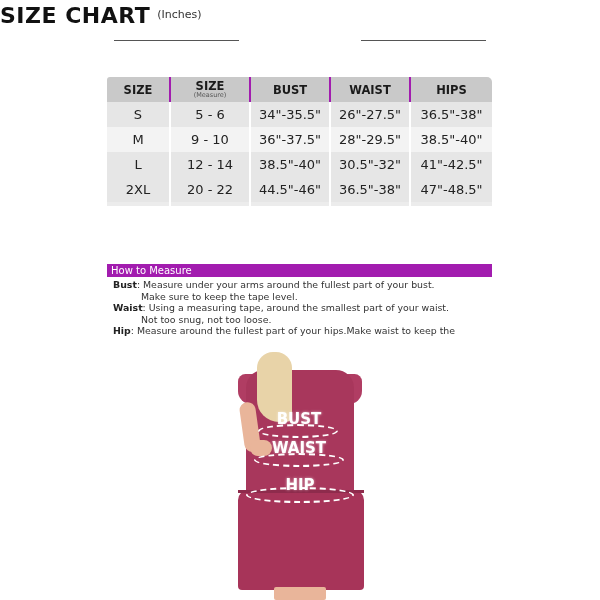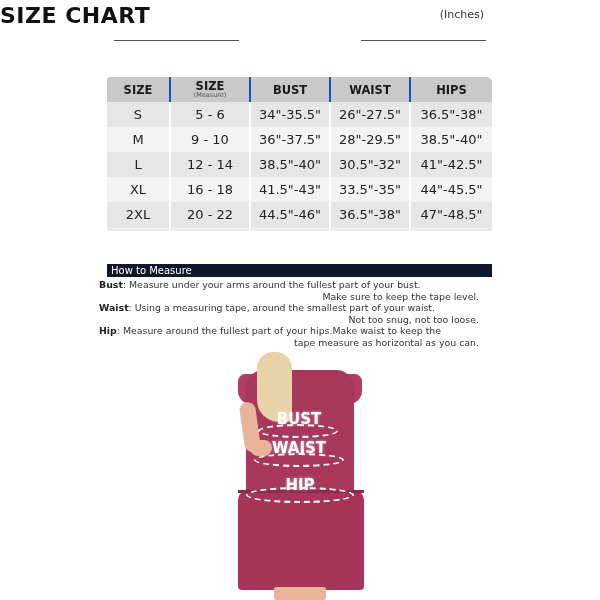--- a/index.html
+++ b/index.html
@@ -1,60 +1,60 @@
 <!DOCTYPE html>
 <html><head>
   <meta charset="utf-8">
   <style>
     * { box-sizing: border-box; margin: 0; padding: 0; }
     html, body { width: 600px; height: 600px; background: #ffffff; overflow: hidden; }
     body { position: relative; font-family: "DejaVu Sans", "Liberation Sans", sans-serif; color: #1a1a1a; }
 
     .title-row {
       position: absolute; top: 0; left: 0; width: 484px; height: 28px;
-      display: flex; justify-content: space-between; align-items: flex-end;
+      display: flex; justify-content: flex-start; align-items: flex-end;
     }
     .title { font-family: "DejaVu Sans", sans-serif; font-weight: bold; font-size: 22px; letter-spacing: 0.5px; color: #111; line-height: 24px; }
     .title-unit { font-size: 11px; color: #333; margin-left: 7px; margin-bottom: 7px; }
 
     .brand-row {
       position: absolute; top: 30px; left: 114px; width: 372px; height: 20px;
       display: flex; align-items: center; justify-content: space-between;
     }
     .brand-line { height: 1px; background: #555; width: 125px; }
     .brand { font-family: "DejaVu Serif", "Liberation Serif", serif; font-size: 16px; letter-spacing: 2px; color: #222; }
 
     .size-table {
       position: absolute; top: 77px; left: 107px; width: 385px;
       border-collapse: separate; border-spacing: 0; table-layout: fixed;
     }
     .size-table th {
       background: #c9c9c9; height: 25px; font-size: 11.5px; font-weight: bold; color: #1a1a1a;
-      border-right: 2px solid #1d4ed8; text-align: center; vertical-align: middle; line-height: 12px;
+      border-right: 2px solid #a21caf; text-align: center; vertical-align: middle; line-height: 12px;
     }
     .size-table th:first-child { border-top-left-radius: 3px; }
     .size-table th:last-child { border-right: none; border-top-right-radius: 5px; }
     .size-table th .sub { display: block; font-size: 6.5px; font-weight: normal; color: #555; line-height: 7px; }
     .size-table td {
       height: 25px; font-size: 13px; text-align: center; vertical-align: middle; color: #222;
       border-right: 2px solid #ffffff;
     }
     .size-table td:last-child { border-right: none; }
     .size-table tr.odd td { background: #e6e6e6; }
     .size-table tr.even td { background: #f3f3f3; }
     .size-table tr.pad td { height: 4px; background: #ececec; }
 
     .measure-bar {
       position: absolute; top: 264px; left: 107px; width: 385px; height: 13px;
-      background: #0f172a; color: #ffffff; font-size: 10px; line-height: 13px; padding-left: 4px;
+      background: #a21caf; color: #ffffff; font-size: 10px; line-height: 13px; padding-left: 4px;
     }
-    .instructions { position: absolute; top: 279px; left: 99px; width: 380px; font-size: 9.4px; color: #333; line-height: 11.5px; }
+    .instructions { position: absolute; top: 279px; left: 113px; width: 380px; font-size: 9.4px; color: #333; line-height: 11.5px; }
     .instr { margin-bottom: 0; }
     .instr .label { font-weight: bold; color: #222; }
-    .instr .cont { padding-left: 28px; display: block; text-align: right; }
+    .instr .cont { padding-left: 28px; display: block; }
     .instr.hip .cont { padding-left: 25px; }
 
     .figure { position: absolute; top: 352px; left: 232px; width: 135px; height: 248px; }
     .hair { position: absolute; left: 25px; top: 0px; width: 35px; height: 70px; background: #e8d3a8; border-radius: 16px 16px 6px 22px; }
     .arm { position: absolute; background: #e9b59a; border-radius: 10px; }
     .dress-top { position: absolute; left: 14px; top: 18px; width: 108px; height: 128px; background: #a8375c; border-radius: 18px 18px 6px 6px; }
     .sleeve { position: absolute; top: 22px; width: 26px; height: 30px; background: #b03d63; border-radius: 8px 8px 14px 14px; }
     .dress-skirt { position: absolute; left: 6px; top: 138px; width: 126px; height: 100px; background: #a73459; border-radius: 10px 10px 4px 4px; }
     .skirt-seam { position: absolute; left: 6px; top: 138px; width: 126px; height: 3px; background: #8e2b4c; }
     .legs { position: absolute; left: 42px; top: 235px; width: 52px; height: 13px; background: #e9b59a; border-radius: 2px; }
@@ -110,27 +110,20 @@
       <td>28"-29.5"</td>
       <td>38.5"-40"</td>
     </tr>
     <tr class="odd">
       <td>L</td>
       <td>12 - 14</td>
       <td>38.5"-40"</td>
       <td>30.5"-32"</td>
       <td>41"-42.5"</td>
     </tr>
-    <tr class="even">
-      <td>XL</td>
-      <td>16 - 18</td>
-      <td>41.5"-43"</td>
-      <td>33.5"-35"</td>
-      <td>44"-45.5"</td>
-    </tr>
     <tr class="odd">
       <td>2XL</td>
       <td>20 - 22</td>
       <td>44.5"-46"</td>
       <td>36.5"-38"</td>
       <td>47"-48.5"</td>
     </tr>
     <tr class="pad">
       <td></td>
         <td></td>
@@ -147,21 +140,20 @@
   <div class="instr">
     <span class="label">Bust</span><span>: Measure under your arms around the fullest part of your bust.</span>
     <span class="cont">Make sure to keep the tape level.</span>
   </div>
   <div class="instr">
     <span class="label">Waist</span><span>: Using a measuring tape, around the smallest part of your waist.</span>
     <span class="cont">Not too snug, not too loose.</span>
   </div>
   <div class="instr hip">
     <span class="label">Hip</span><span>: Measure around the fullest part of your hips.Make waist to keep the</span>
-    <span class="cont">tape measure as horizontal as you can.</span>
   </div>
 </div>
 
 <div class="figure">
   <div class="sleeve" style="left:6px;"></div>
   <div class="sleeve" style="left:104px;"></div>
   <div class="dress-top"></div>
   <div class="hair"></div>
   <div class="arm" style="left:10px; top:50px; width:16px; height:50px; transform: rotate(-8deg);"></div>
   <div class="arm" style="left:18px; top:88px; width:22px; height:16px;"></div>

